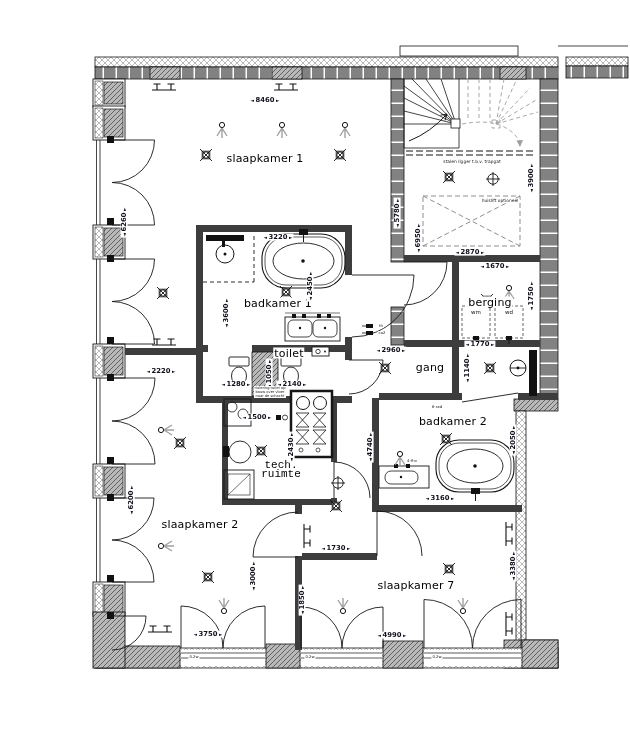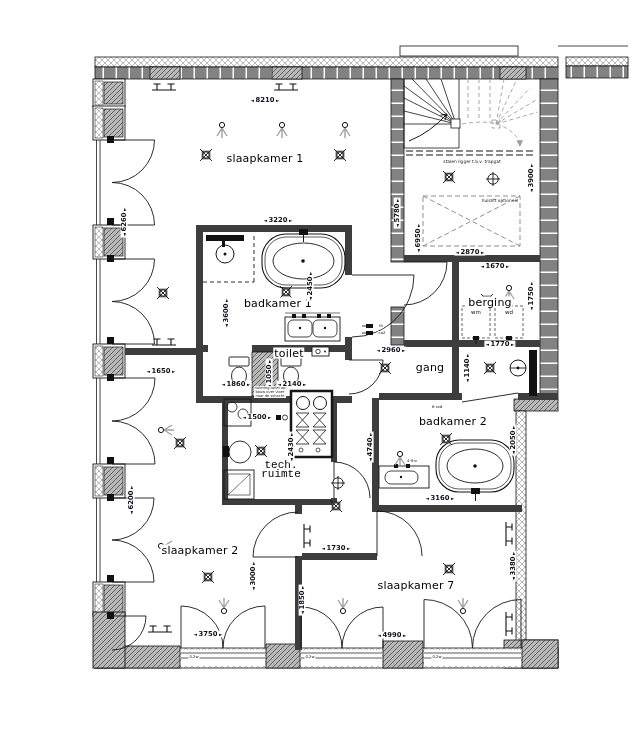--- a/index.html
+++ b/index.html
@@ -367,31 +367,31 @@
 </svg>
 
 <span class="lbl room" style="left:265px;top:158px">slaapkamer 1</span>
 <span class="lbl room" style="left:278px;top:303px">badkamer 1</span>
 <span class="lbl room" style="left:289px;top:353px">toilet</span>
 <span class="lbl room" style="left:430px;top:367px">gang</span>
 <span class="lbl room" style="left:490px;top:302px">berging</span>
 <span class="lbl room" style="left:453px;top:421px">badkamer 2</span>
 <span class="lbl room-sm" style="left:281px;top:465px;position:absolute;transform:translate(-50%,-50%);background:#fff;z-index:2">tech.</span>
 <span class="lbl room-sm" style="left:281px;top:474px">ruimte</span>
-<span class="lbl room" style="left:200px;top:550px">slaapkamer 2</span>
+<span class="lbl room" style="left:200px;top:524px">slaapkamer 2</span>
 <span class="lbl room" style="left:416px;top:585px">slaapkamer 7</span>
 
-<span class="lbl dim" style="left:265px;top:100px">8210</span>
-<span class="lbl dim" style="left:278px;top:220px">3220</span>
+<span class="lbl dim" style="left:265px;top:100px">8460</span>
+<span class="lbl dim" style="left:278px;top:237px">3220</span>
 <span class="lbl dim" style="left:470px;top:252px">2870</span>
 <span class="lbl dim" style="left:495px;top:266px">1670</span>
-<span class="lbl dim" style="left:500px;top:344px">1770</span>
+<span class="lbl dim" style="left:480px;top:344px">1770</span>
 <span class="lbl dim" style="left:391px;top:350px">2960</span>
-<span class="lbl dim" style="left:161px;top:371px">1650</span>
-<span class="lbl dim" style="left:236px;top:384px">1860</span>
+<span class="lbl dim" style="left:161px;top:371px">2220</span>
+<span class="lbl dim" style="left:236px;top:384px">1280</span>
 <span class="lbl dim" style="left:292px;top:384px">2140</span>
 <span class="lbl dim" style="left:257px;top:417px">1500</span>
 <span class="lbl dim" style="left:440px;top:498px">3160</span>
 <span class="lbl dim" style="left:336px;top:548px">1730</span>
 <span class="lbl dim" style="left:208px;top:634px">3750</span>
 <span class="lbl dim" style="left:392px;top:635px">4990</span>
 
 <span class="lbl dim vdim" style="left:124px;top:222px">6260</span>
 <span class="lbl dim vdim" style="left:131px;top:500px">6200</span>
 <span class="lbl dim vdim" style="left:397px;top:213px">5780</span>

